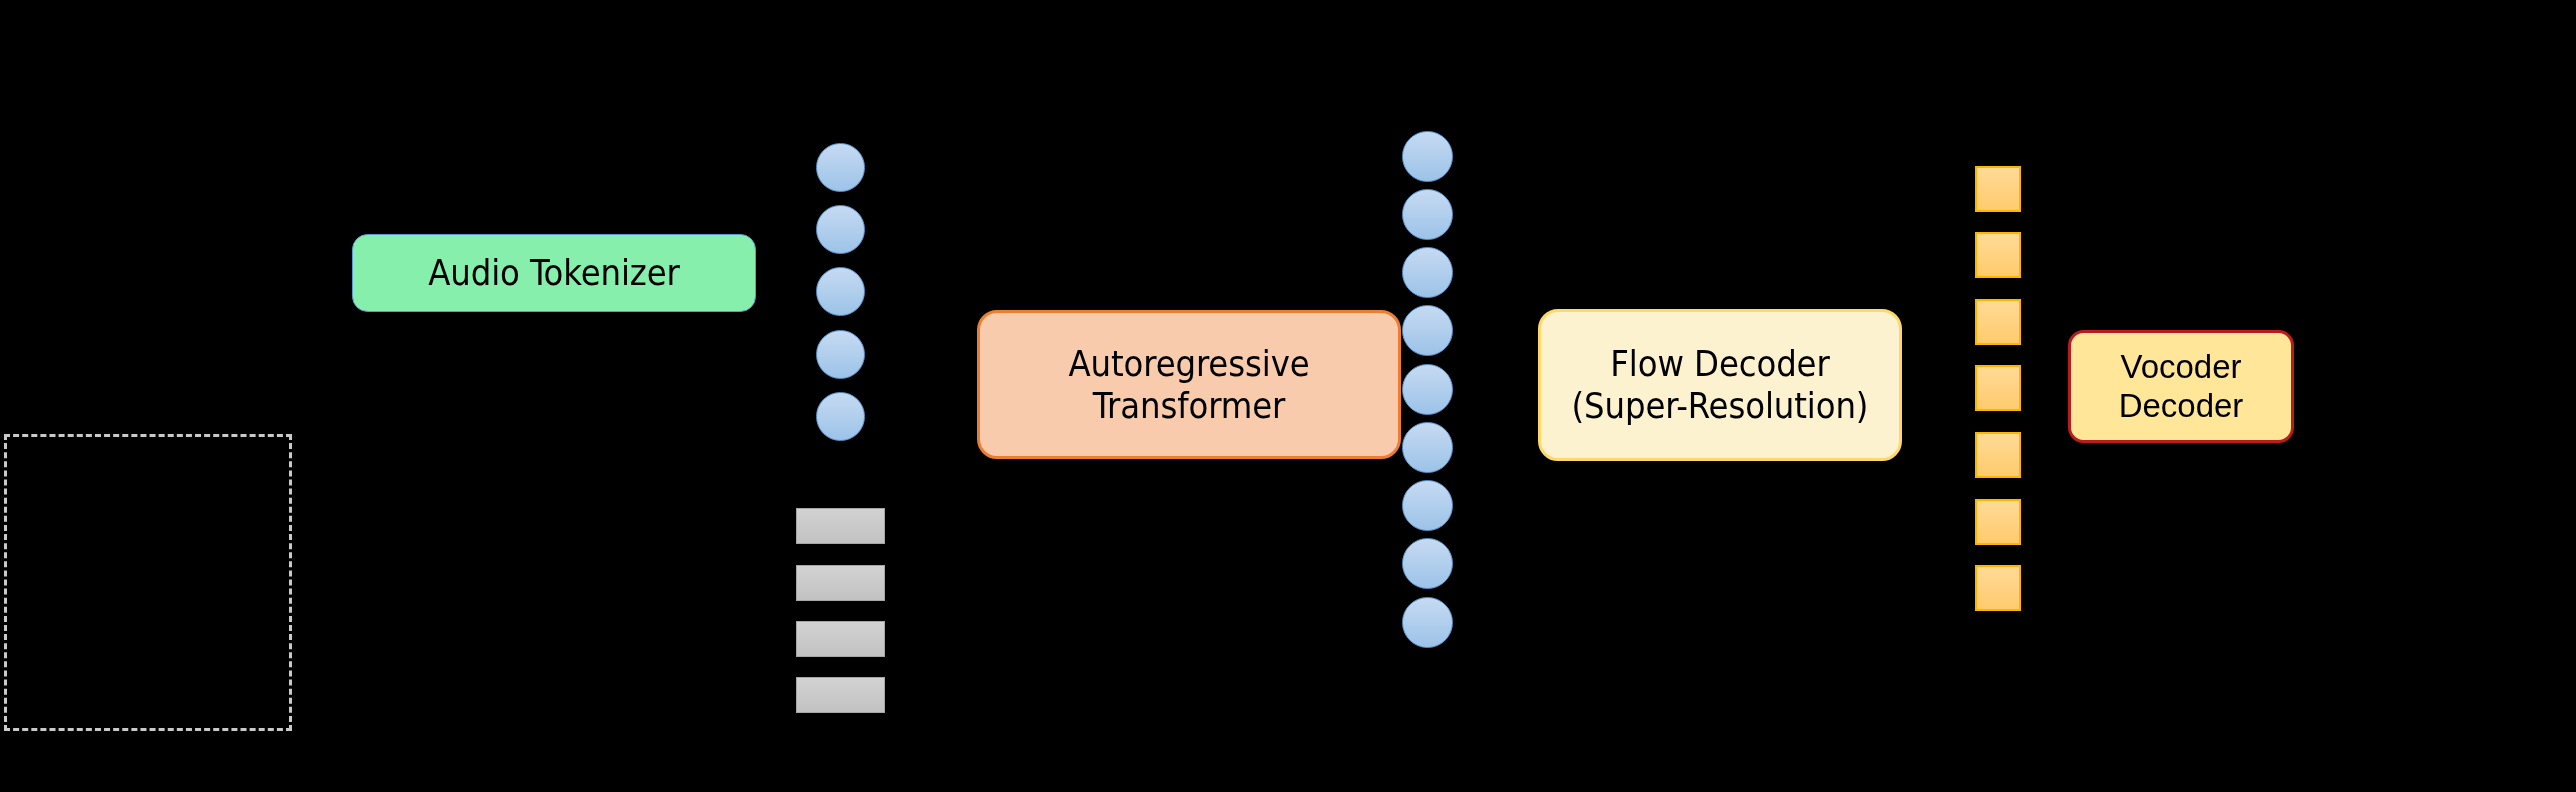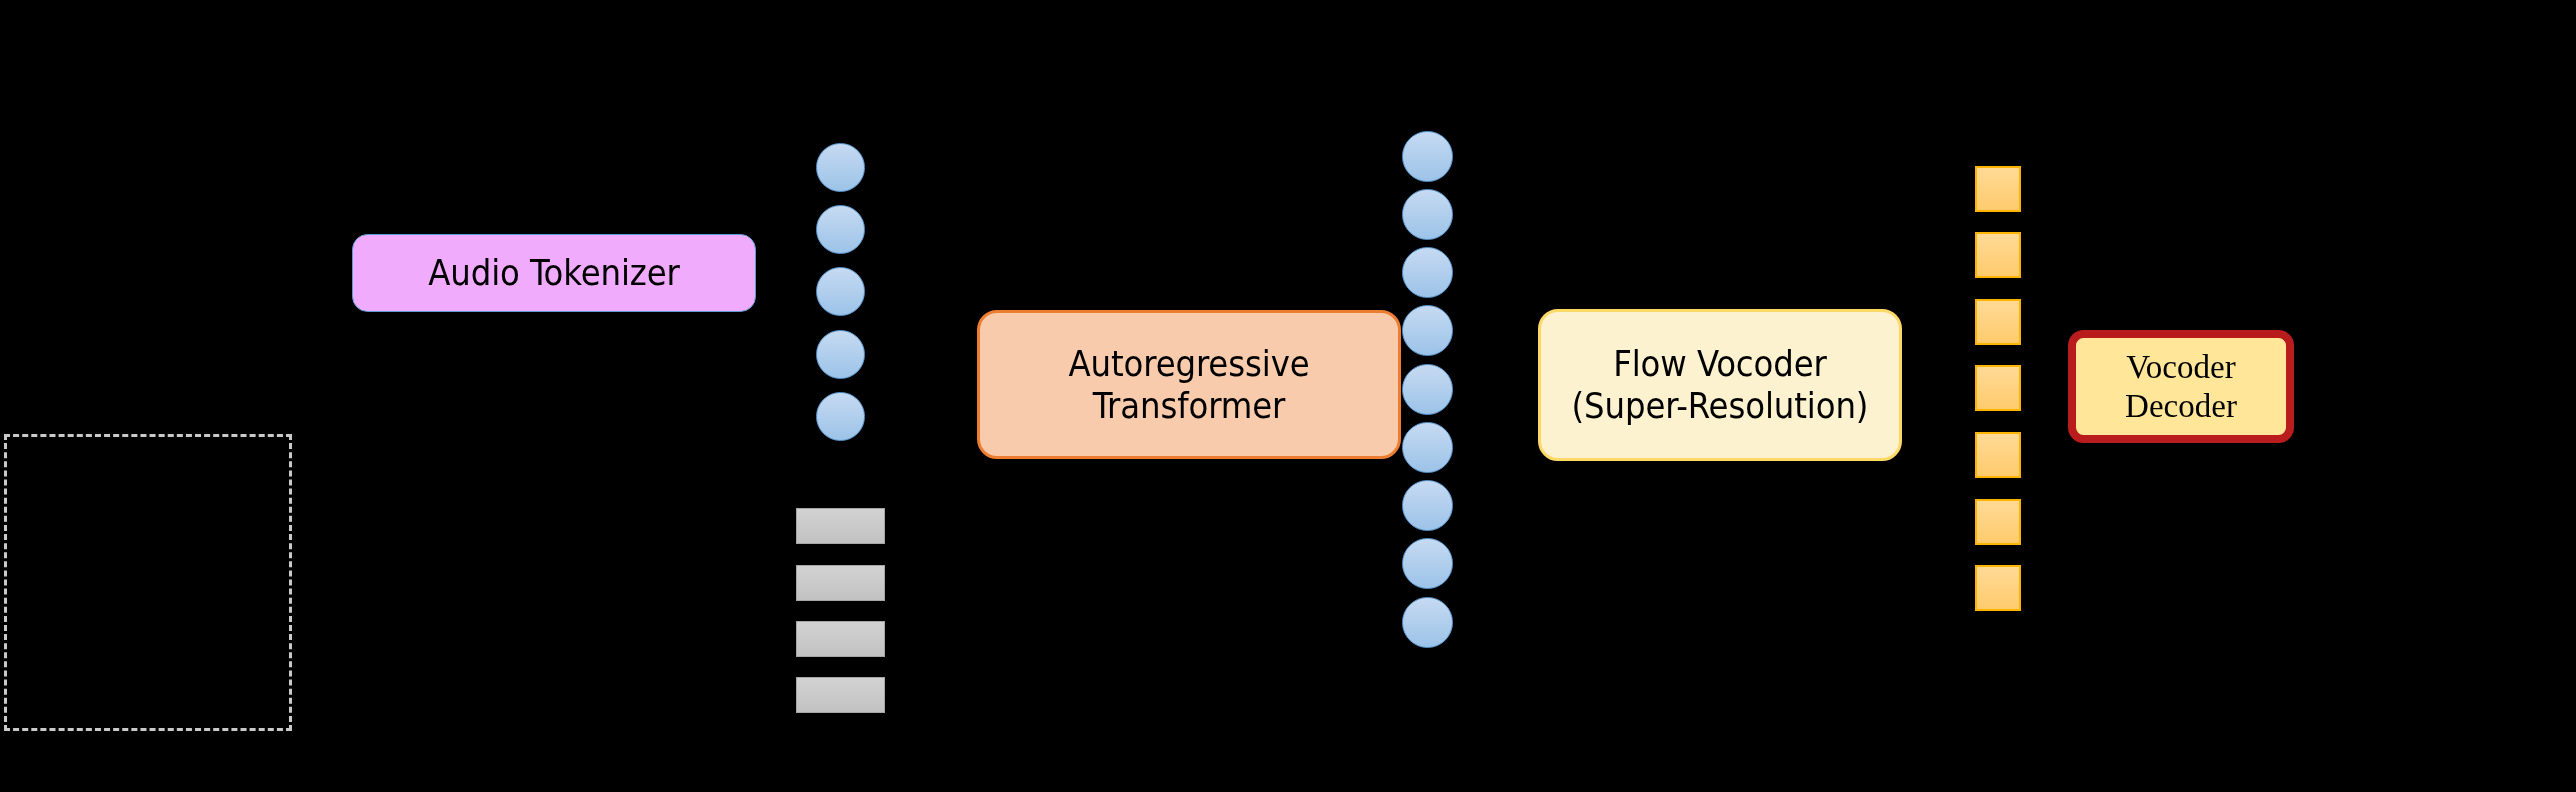--- a/index.html
+++ b/index.html
@@ -47,21 +47,21 @@
   }
   .token-bar {
     background: linear-gradient(180deg, #d2d2d2 0%, #c2c2c2 100%);
     border: 1.8px solid #a6a6a6;
   }
   .token-square {
     background: linear-gradient(180deg, #ffda96 0%, #ffcb6d 100%);
     border: 2.4px solid #ffb400;
   }
   .node-audio-tokenizer {
-    background: #f0abfc;
+    background: #86efac;
     border: 1.8px solid #5b9bd5;
     border-radius: 15.5px;
     font-size: 36px;
   }
   .node-text-tokenizer {
     background: #d9d9d9;
     border: 0;
     border-radius: 18px;
     font-size: 36px;
   }
@@ -72,24 +72,24 @@
     font-size: 36px;
   }
   .node-flow-matching {
     background: #fdf2cf;
     border: 3px solid #ffd966;
     border-radius: 20px;
     font-size: 36px;
   }
   .node-vocoder-decoder {
     background: #ffe699;
-    border: 8px solid #b91c1c;
+    border: 3px solid #b91c1c;
     border-radius: 15.5px;
     font-size: 33px;
-    font-family: Liberation Serif, serif;
+    font-family: Liberation Sans, sans-serif;
     letter-spacing: 0;
   }
 </style>
 </head>
 <body>
 
 <div id="canvas">
 
   <div class="dashed-region" style="left: 3.6px; top: 434px; width: 288px; height: 297px;"></div>
 
@@ -126,20 +126,20 @@
       <div class="token token-square" style="left: 1975px; top: 499px; width: 46px; height: 46px;"></div>
       <div class="token token-square" style="left: 1975px; top: 565px; width: 46px; height: 46px;"></div>
     </div>
 
   <div class="node node-audio-tokenizer" style="left: 352px; top: 234px; width: 404px; height: 78px;">Audio Tokenizer</div>
 
 
   <div class="node node-ar-transformer" style="left: 977px; top: 310px; width: 424px; height: 149px;">Autoregressive
 Transformer</div>
 
-  <div class="node node-flow-matching" style="left: 1538px; top: 309px; width: 364px; height: 152px;">Flow Vocoder
+  <div class="node node-flow-matching" style="left: 1538px; top: 309px; width: 364px; height: 152px;">Flow Decoder
 (Super-Resolution)</div>
 
   <div class="node node-vocoder-decoder" style="left: 2068px; top: 330px; width: 226px; height: 113px;">Vocoder
 Decoder</div>
 
 </div>
 
 
 </body></html>

